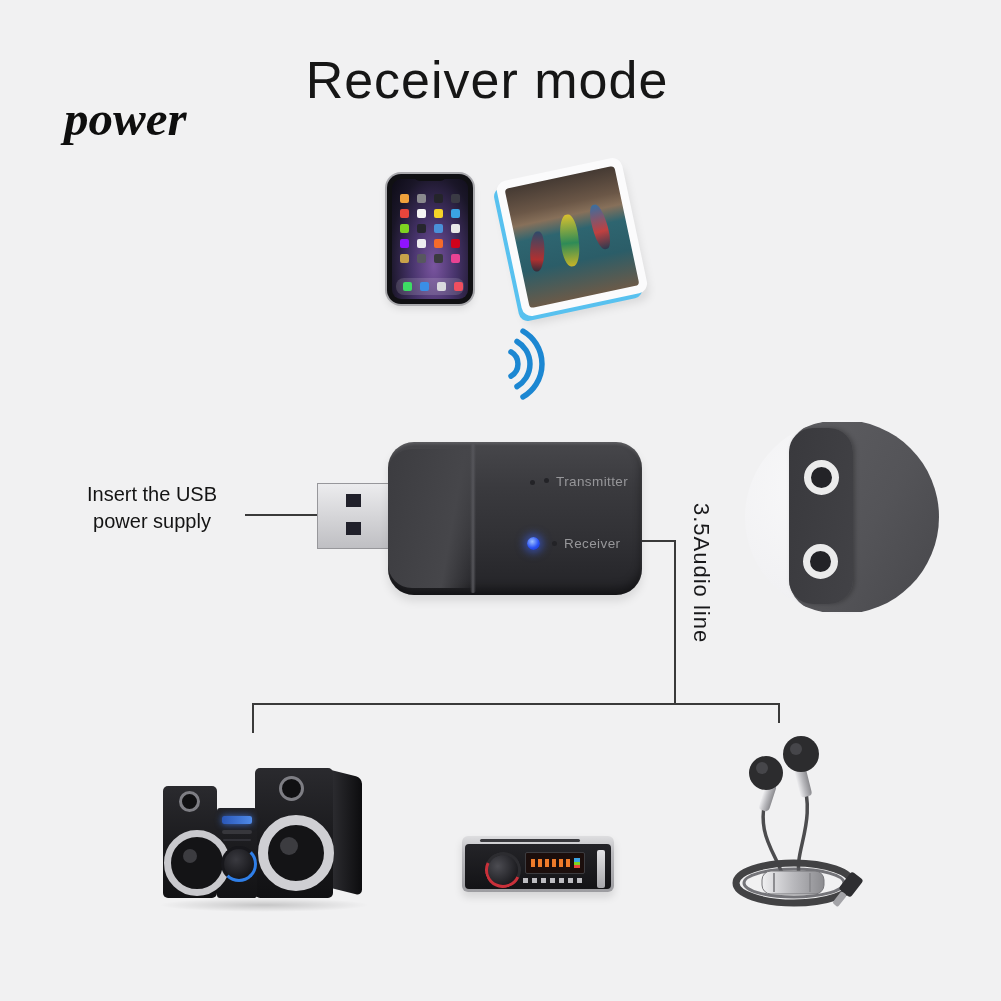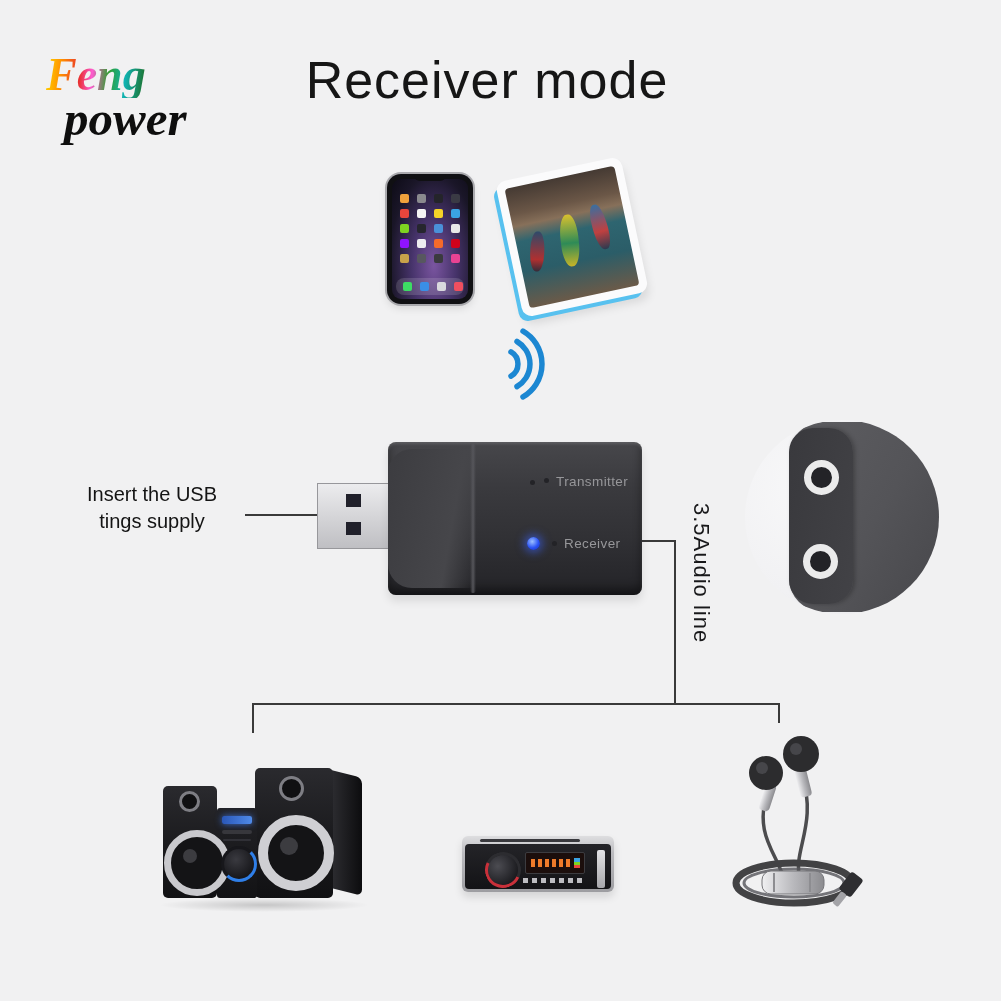--- a/index.html
+++ b/index.html
@@ -60,21 +60,21 @@
   .bracket-tick-right{left:778px;top:703px;width:2px;height:20px;}
 
   
   .note-left{left:52px;top:481px;width:200px;text-align:center;font-size:20px;line-height:27px;color:#141414;}
 
   
   .usb-plug{left:317px;top:483px;width:75px;height:64px;background:linear-gradient(180deg,#ececee 0%,#d3d3d6 55%,#bfbfc3 100%);
             border:1px solid #97979b;border-right:none;}
   .usb-hole{position:absolute;left:28px;width:15px;height:13px;background:#20202a;}
   .usb-hole.h1{top:10px;} .usb-hole.h2{top:38px;}
-  .dongle-body{left:388px;top:442px;width:254px;height:153px;border-radius:8px;
+  .dongle-body{left:388px;top:442px;width:254px;height:153px;border-radius:26px;
      background:linear-gradient(180deg,#47474b 0%,#3a3a3e 30%,#313135 62%,#232327 100%);
      box-shadow:inset 0 2px 3px rgba(255,255,255,.14), inset 0 -6px 10px rgba(0,0,0,.45), 0 6px 10px rgba(0,0,0,.10);}
   .dongle-cap{position:absolute;left:0;top:7px;width:86px;height:139px;border-radius:24px 0 0 24px;
      background:linear-gradient(100deg,#3c3c40 0%,#46464a 70%,transparent 100%);}
   .dongle-seam{position:absolute;left:82px;top:2px;width:6px;height:149px;
      background:linear-gradient(90deg,transparent,#55555a,transparent);border-radius:3px;}
   .dlabel{position:absolute;font-size:13.5px;letter-spacing:.4px;color:#97979a;}
   .lab-tx{left:168px;top:32px;} .lab-rx{left:176px;top:94px;}
   .ind-dot{position:absolute;width:5px;height:5px;border-radius:50%;background:#232327;}
   .dot-t1{left:142px;top:38px;} .dot-t2{left:156px;top:36px;} .dot-r2{left:164px;top:99px;}
@@ -138,21 +138,20 @@
       background:linear-gradient(180deg,#e3e3e6,#a7a7ab);}
 
   
   .earphones{left:722px;top:733px;}
 </style>
 </head>
 <body>
 
 <div class="canvas">
 
-  <div class="abs brand-word1">Feng</div>
   <div class="abs brand-word2">power</div>
 
   <div class="abs title">Receiver mode</div>
 
   <div class="abs phone">
     <div class="screen">
       <div class="apps"></div>
       <div class="dock">
         <div class="dock-icons"></div>
       </div>
@@ -178,21 +177,21 @@
 
   <div class="abs cline line-usb-pointer"></div>
   <div class="abs cline line-audio-h"></div>
   <div class="abs cline line-audio-v"></div>
   <div class="abs cline bracket-h"></div>
   <div class="abs cline bracket-tick-left"></div>
   <div class="abs cline bracket-tick-right"></div>
 
   <div class="abs note-left">
     <div>Insert the USB</div>
-    <div>tings supply</div>
+    <div>power supply</div>
   </div>
 
   <div class="abs usb-plug">
     <div class="usb-hole h1"></div>
     <div class="usb-hole h2"></div>
   </div>
   <div class="abs dongle-body">
     <div class="dongle-cap"></div>
     <div class="dongle-seam"></div>
     <div class="ind-dot dot-t1"></div>

